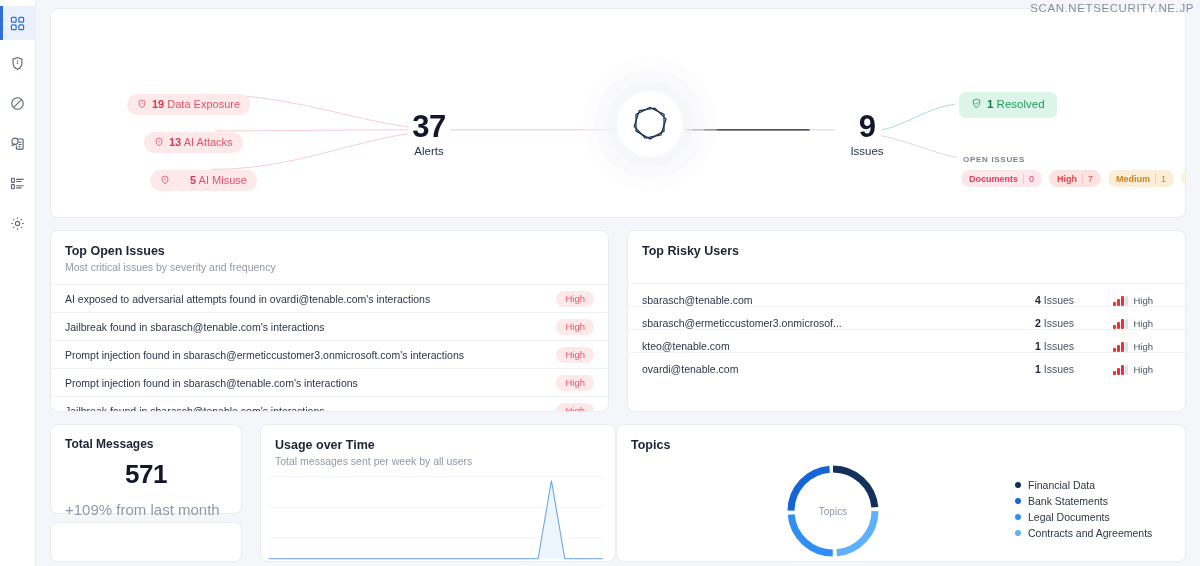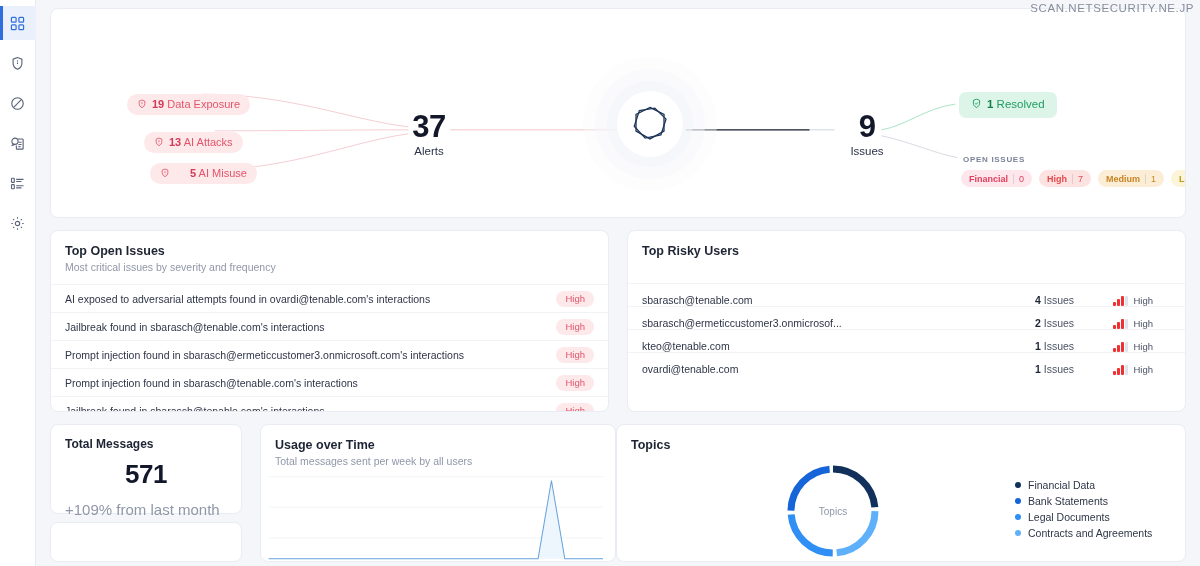--- a/index.html
+++ b/index.html
@@ -267,21 +267,21 @@
           <svg width="10" height="10" viewBox="0 0 16 16" fill="none" stroke="#e2556b" stroke-width="1.35">
             <path d="M8 1.7 3.5 3.4v4.1c0 2.9 1.9 5.1 4.5 6.3 2.6-1.2 4.5-3.4 4.5-6.3V3.4L8 1.7Z"></path>
             <path d="M8 5.2v3.1"></path>
               <circle cx="8" cy="10.4" r=".55" fill="#e2556b" stroke="none"></circle>
           </svg>
         </span>
         <span><b>13</b>
         <span>AI Attacks</span></span>
       </div>
 
-      <div class="pill alert" style="left:99px; top:154px;gap:20px;">
+      <div class="pill alert" style="left:99px; top:161px;gap:20px;">
         <span>
           <svg width="10" height="10" viewBox="0 0 16 16" fill="none" stroke="#e2556b" stroke-width="1.35">
             <path d="M8 1.7 3.5 3.4v4.1c0 2.9 1.9 5.1 4.5 6.3 2.6-1.2 4.5-3.4 4.5-6.3V3.4L8 1.7Z"></path>
             <path d="M8 5.2v3.1"></path>
               <circle cx="8" cy="10.4" r=".55" fill="#e2556b" stroke="none"></circle>
           </svg>
         </span>
         <span><b>5</b>
         <span>AI Misuse</span></span>
       </div>
@@ -311,21 +311,21 @@
           </svg>
         </span>
         <span><b>1</b>
         <span>Resolved</span></span>
       </div>
 
       <div class="open-issues-lbl">OPEN ISSUES</div>
 
       <div class="sev-row">
         <span class="sev critical">
-          <span class="name">Financial</span>
+          <span class="name">Documents</span>
           <span class="val">0</span>
         </span>
         <span class="sev high">
           <span class="name">High</span>
           <span class="val">7</span>
         </span>
         <span class="sev medium">
           <span class="name">Medium</span>
           <span class="val">1</span>
         </span>

